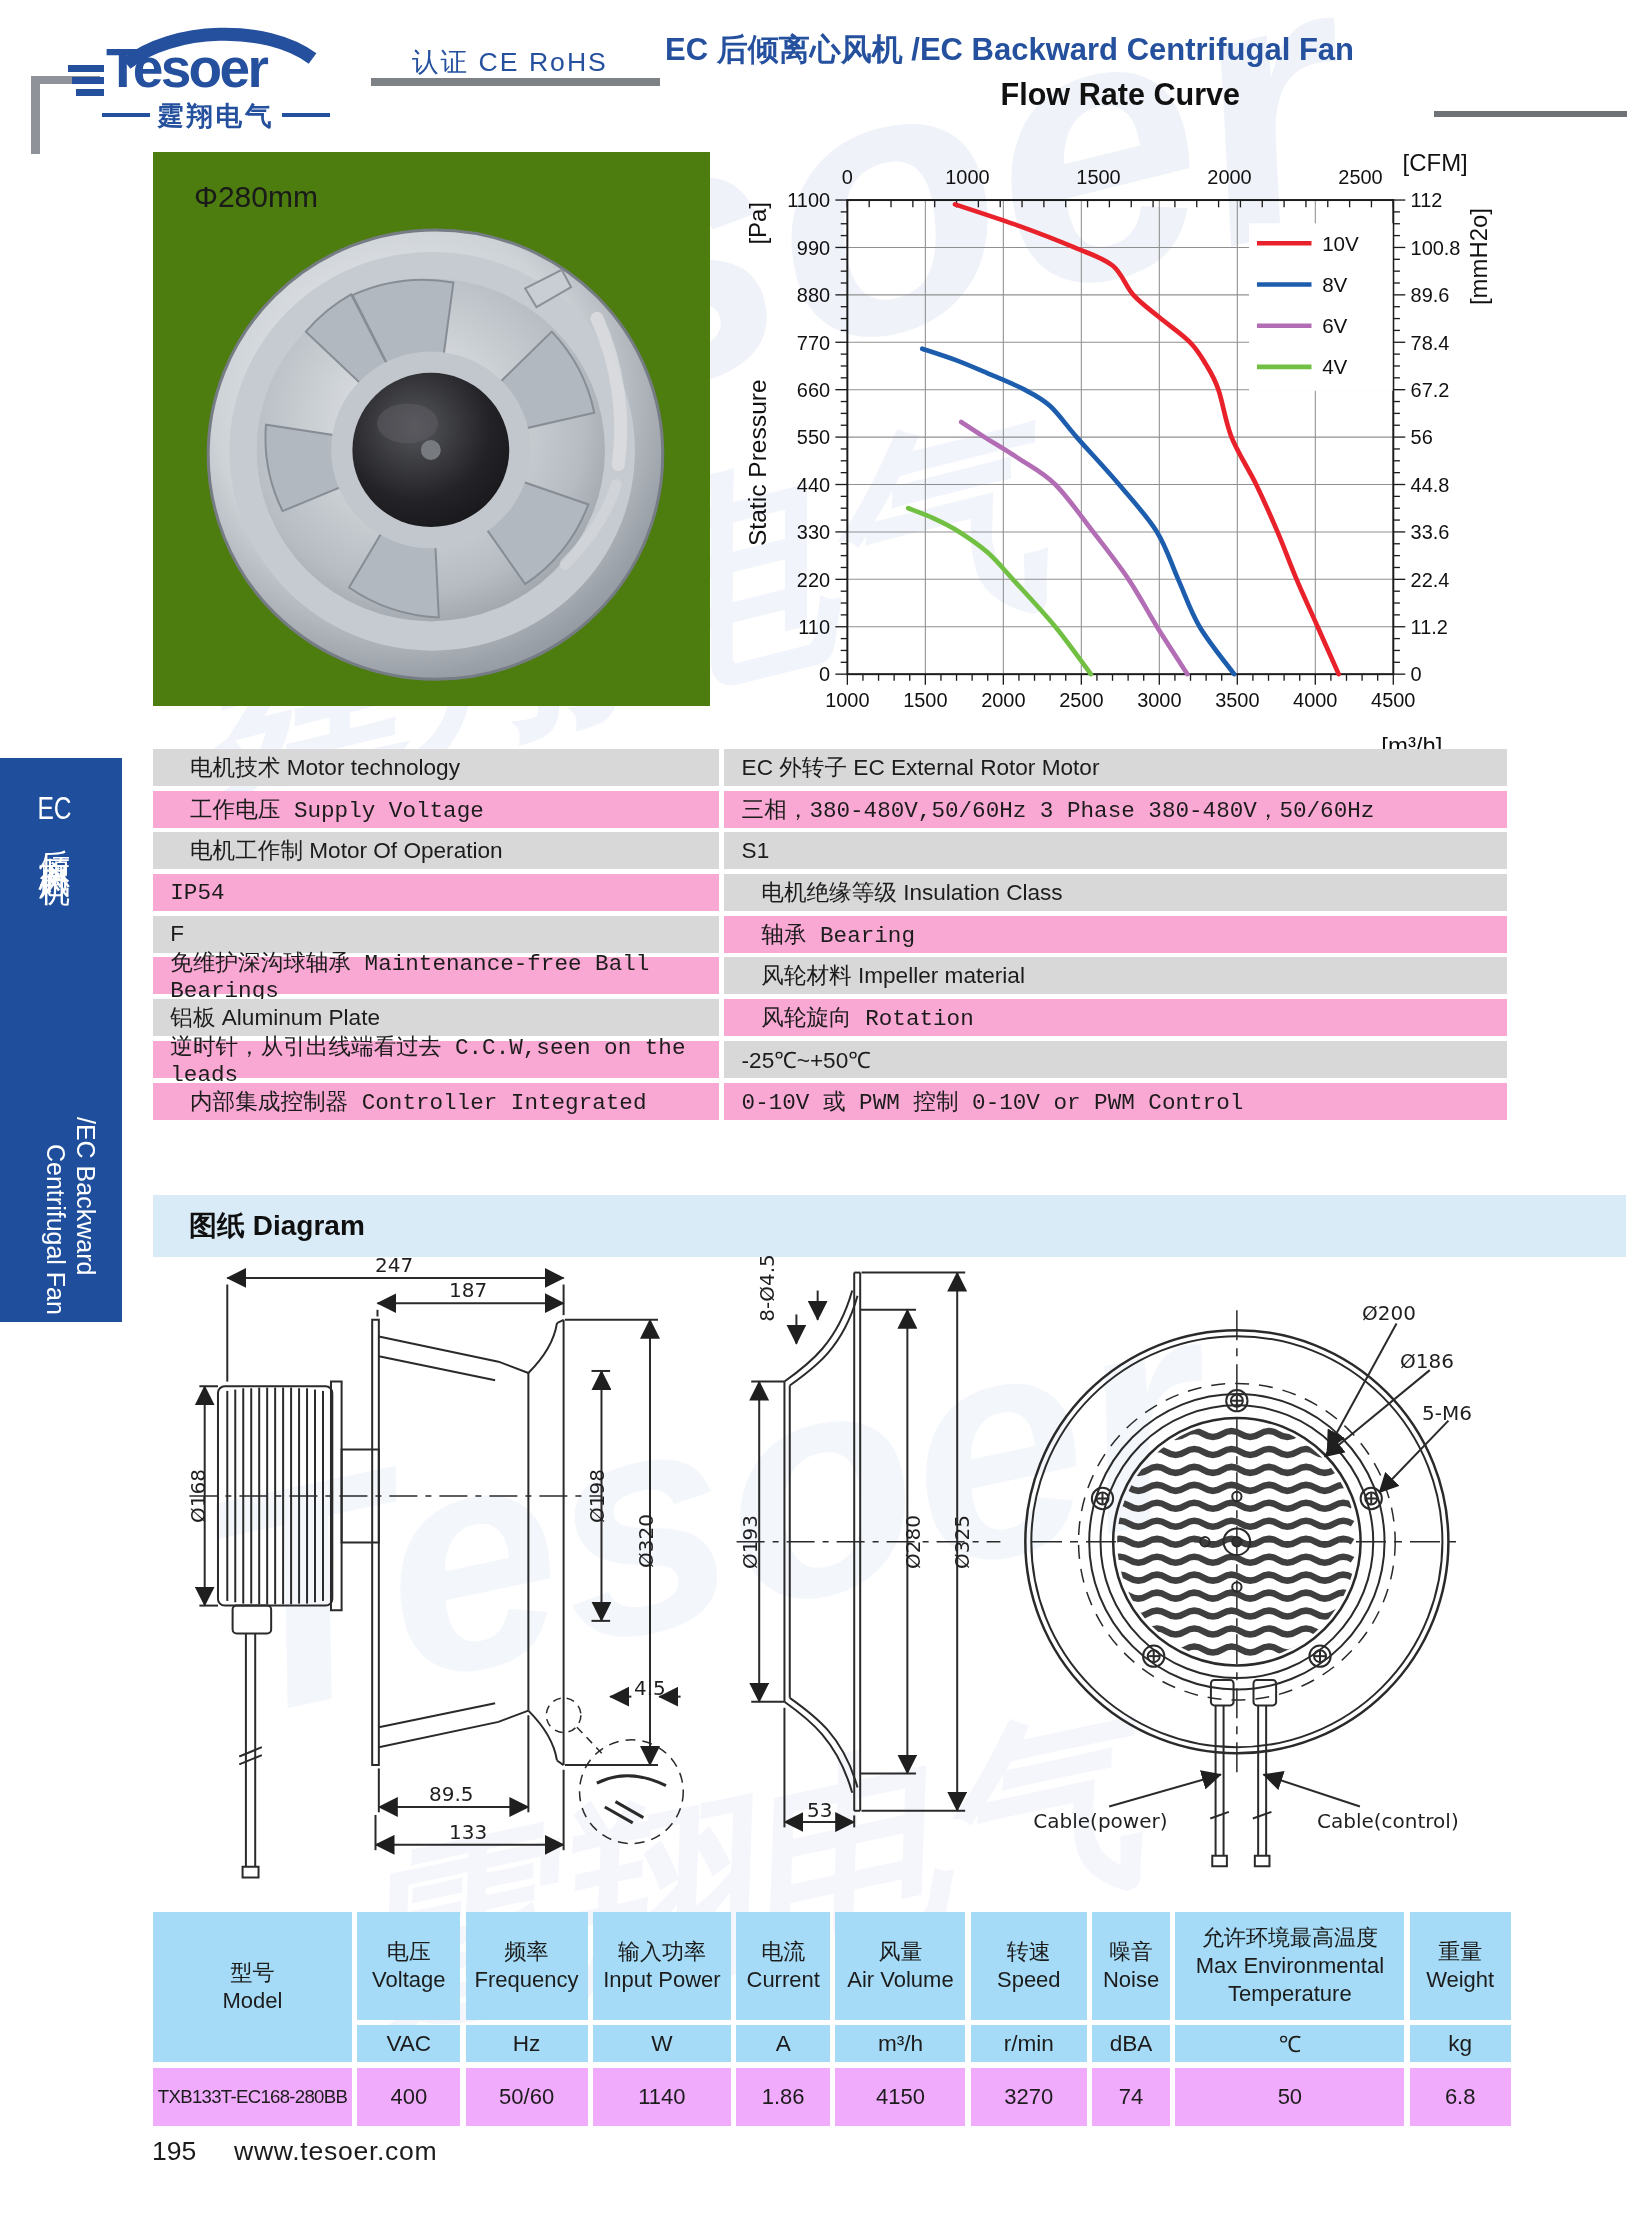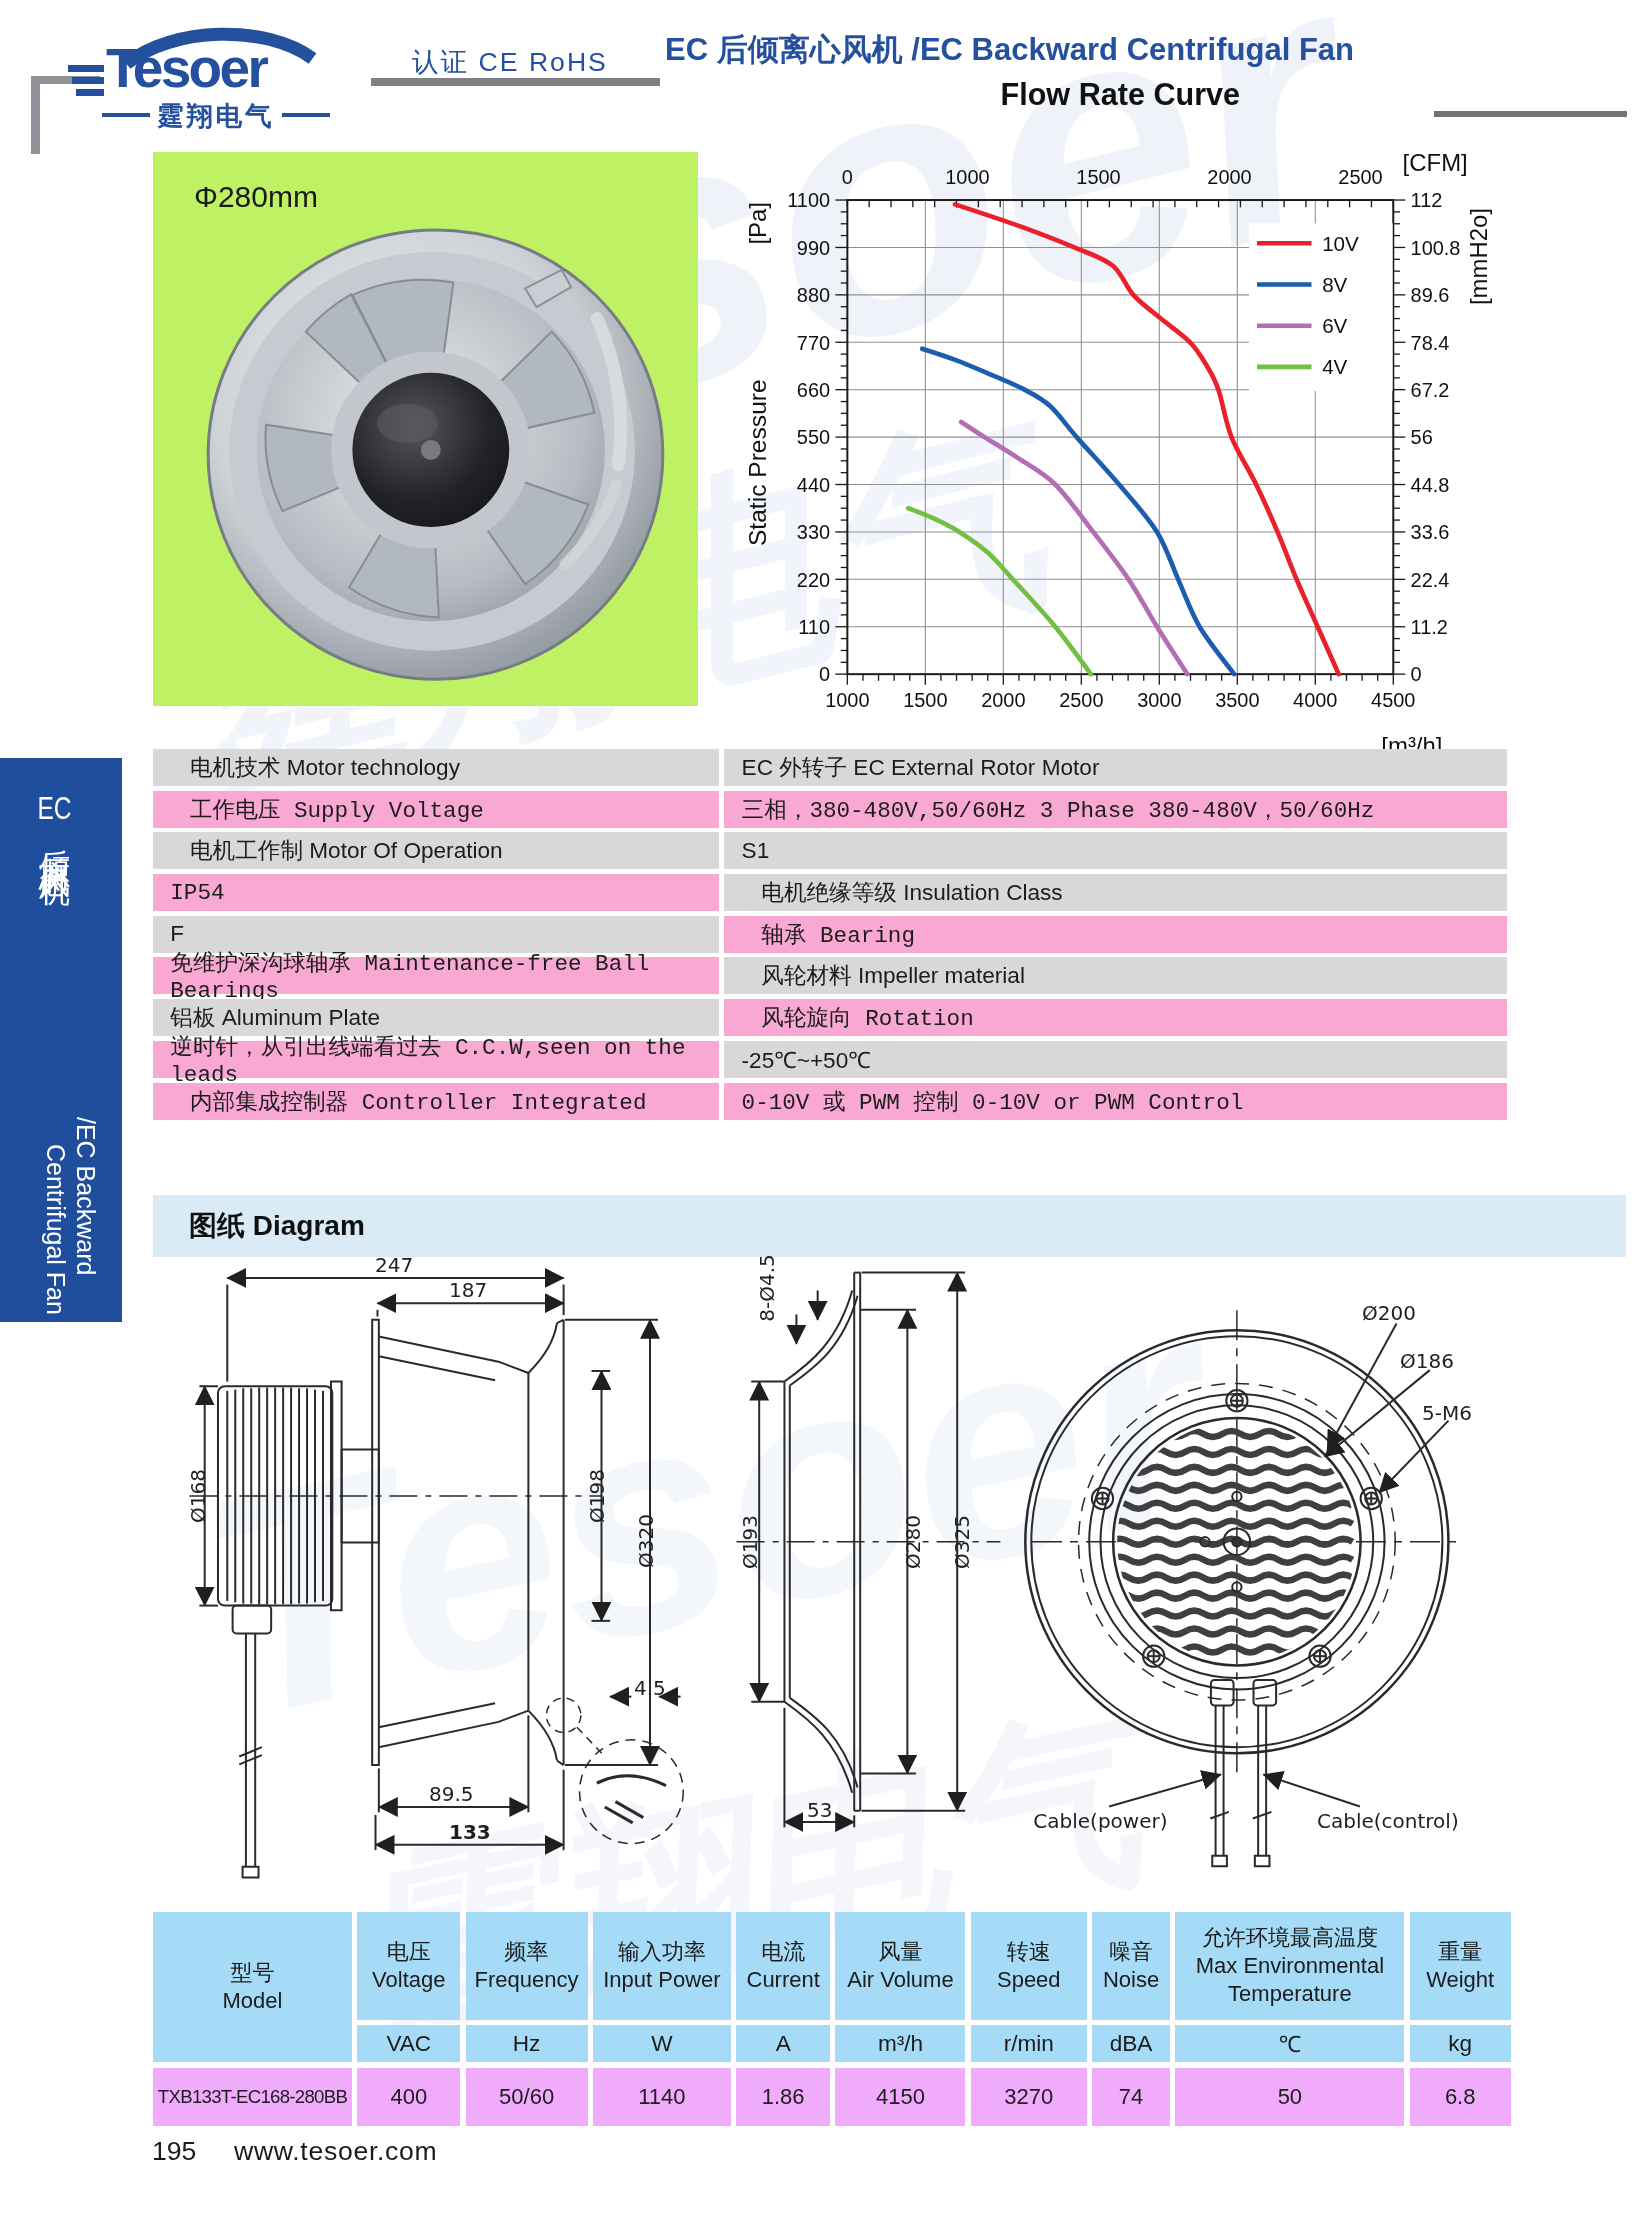--- a/index.html
+++ b/index.html
@@ -11,21 +11,21 @@
   
   .logo-text{font-weight:bold;color:#24509e;font-size:55px;letter-spacing:-2.7px;line-height:1;}
   .logo-sub{font-weight:bold;color:#24509e;font-size:26.6px;letter-spacing:2.7px;}
   .logo-bar{position:absolute;background:#24509e;}
   .cert{font-size:26.6px;color:#24509e;letter-spacing:2px;font-weight:500;}
   .cert-line{position:absolute;background:#7e8185;}
   .page-title{font-size:31px;font-weight:bold;color:#24509e;white-space:nowrap;}
   .title-line{position:absolute;background:#6f7276;}
   .corner{position:absolute;background:#8f9399;}
   
-  .product-box{background:#bef264;}
+  .product-box{background:#4d7c0f;padding-left:12px;}
   .dia-label{font-size:30px;color:#1a1a1a;}
   
   .spec{display:grid;grid-template-columns:566px 783px;grid-auto-rows:37px;gap:4.7px 5.3px;}
   .spec > div{display:flex;align-items:center;font-size:22.6px;}
   .spec .sl{padding-left:37px;}
   .spec .sv{padding-left:17.3px;}
   .rowa{background:#d8d8d8;}
   .rowb{background:#f9a8d4;font-family:Liberation Mono, monospace;}
   
   .sidebar{background:#1f4f9c;}
@@ -462,21 +462,21 @@
         <line x1="700" y1="672" x2="668" y2="672" marker-end="url(#ar)"></line>
         <line x1="742" y1="672" x2="774" y2="672" marker-start="url(#ar)"></line>
       </g>
     </svg>
     <span class="dim" style="left:209px;top:2.7px;">247</span>
     <span class="dim" style="left:283px;top:28px;">187</span>
     <span class="dim dimr" style="left:5.3px;top:234px;">Ø168</span>
     <span class="dim dimr" style="left:404px;top:234px;">Ø198</span>
     <span class="dim dimr" style="left:453px;top:279px;">Ø320</span>
     <span class="dim" style="left:263px;top:532px;">89.5</span>
-    <span class="dim" style="left:283px;top:570px;font-weight:bold;">133</span>
+    <span class="dim" style="left:283px;top:570px;">133</span>
     <span class="dim" style="left:468px;top:426px;">4.5</span>
   </div>
 
   <div class="abs z1" style="left:718px;top:1249px;width:299px;height:592px;">
     <svg class="draw" width="299" height="592" viewBox="0 0 450 890">
       <g stroke="#2a2a2a" stroke-width="2" fill="none">
         <line x1="28" y1="440" x2="425" y2="440" stroke-dasharray="28 8 6 8" stroke-width="1.5"></line>
 
         <line x1="205" y1="35" x2="205" y2="845"></line>
           <line x1="214" y1="35" x2="214" y2="845"></line>

